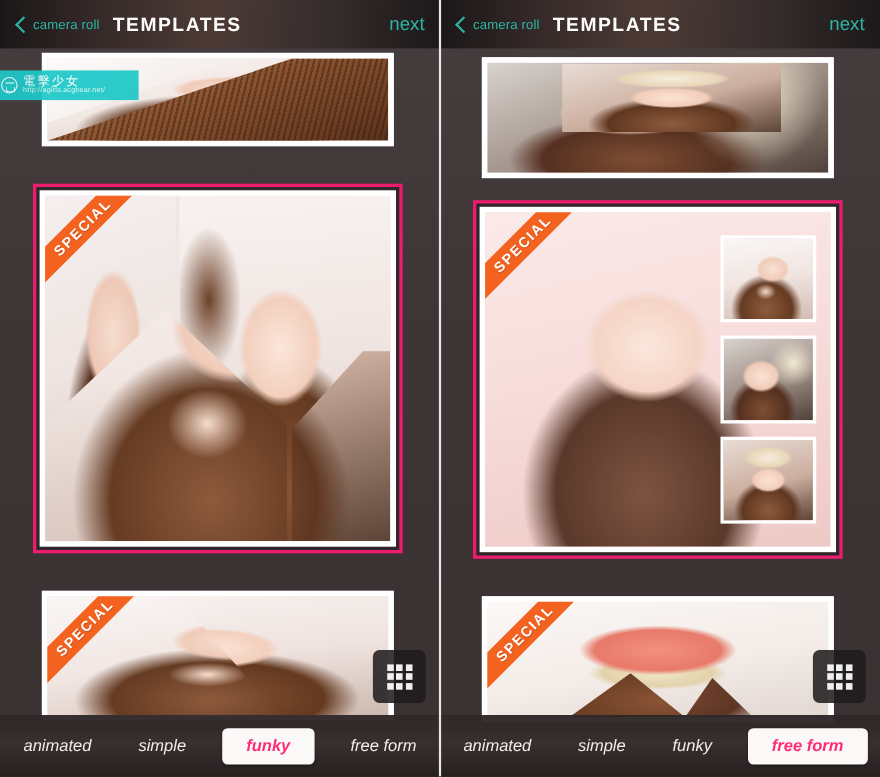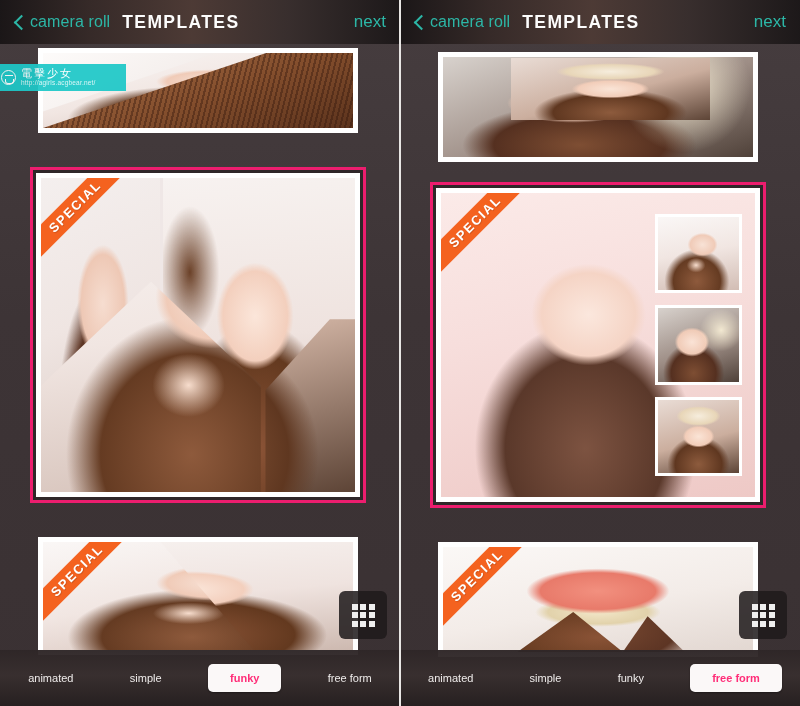--- a/index.html
+++ b/index.html
@@ -65,21 +65,21 @@
     content: "";
     position: absolute;
     left: 3px; top: 4px;
     width: 9px; height: 9px;
     border-left: 2.4px solid #2cb6a6;
     border-bottom: 2.4px solid #2cb6a6;
     transform: rotate(45deg);
   }
   .camera-roll {
     color: #2cb6a6;
-    font-size: 16px;
+    font-size: 12px;
     letter-spacing: 0.1px;
     margin-left: 6px;
     cursor: pointer;
     white-space: nowrap;
   }
   .templates-title {
     color: #fdfdfd;
     font-size: 17.5px;
     font-weight: bold;
     letter-spacing: 1.4px;
@@ -299,25 +299,26 @@
     display: flex;
     align-items: center;
     justify-content: space-around;
     background: linear-gradient(180deg,
         rgba(46,38,39,0.97) 0%,
         rgba(56,47,47,0.97) 45%,
         rgba(38,31,32,0.98) 100%);
   }
   .tab {
     color: #efeceb;
-    font-size: 11px;
+    font-size: 15px;
     padding: 8px 10px;
     border-radius: 5px;
     cursor: pointer;
     white-space: nowrap;
+    font-style: italic;
   }
   .tab.active {
     background: #fbf8f8;
     color: #ff2d78;
     font-weight: bold;
     padding: 8px 22px;
     box-shadow: 0 1px 2px rgba(0,0,0,0.35);
   }
 </style>
 </head>

